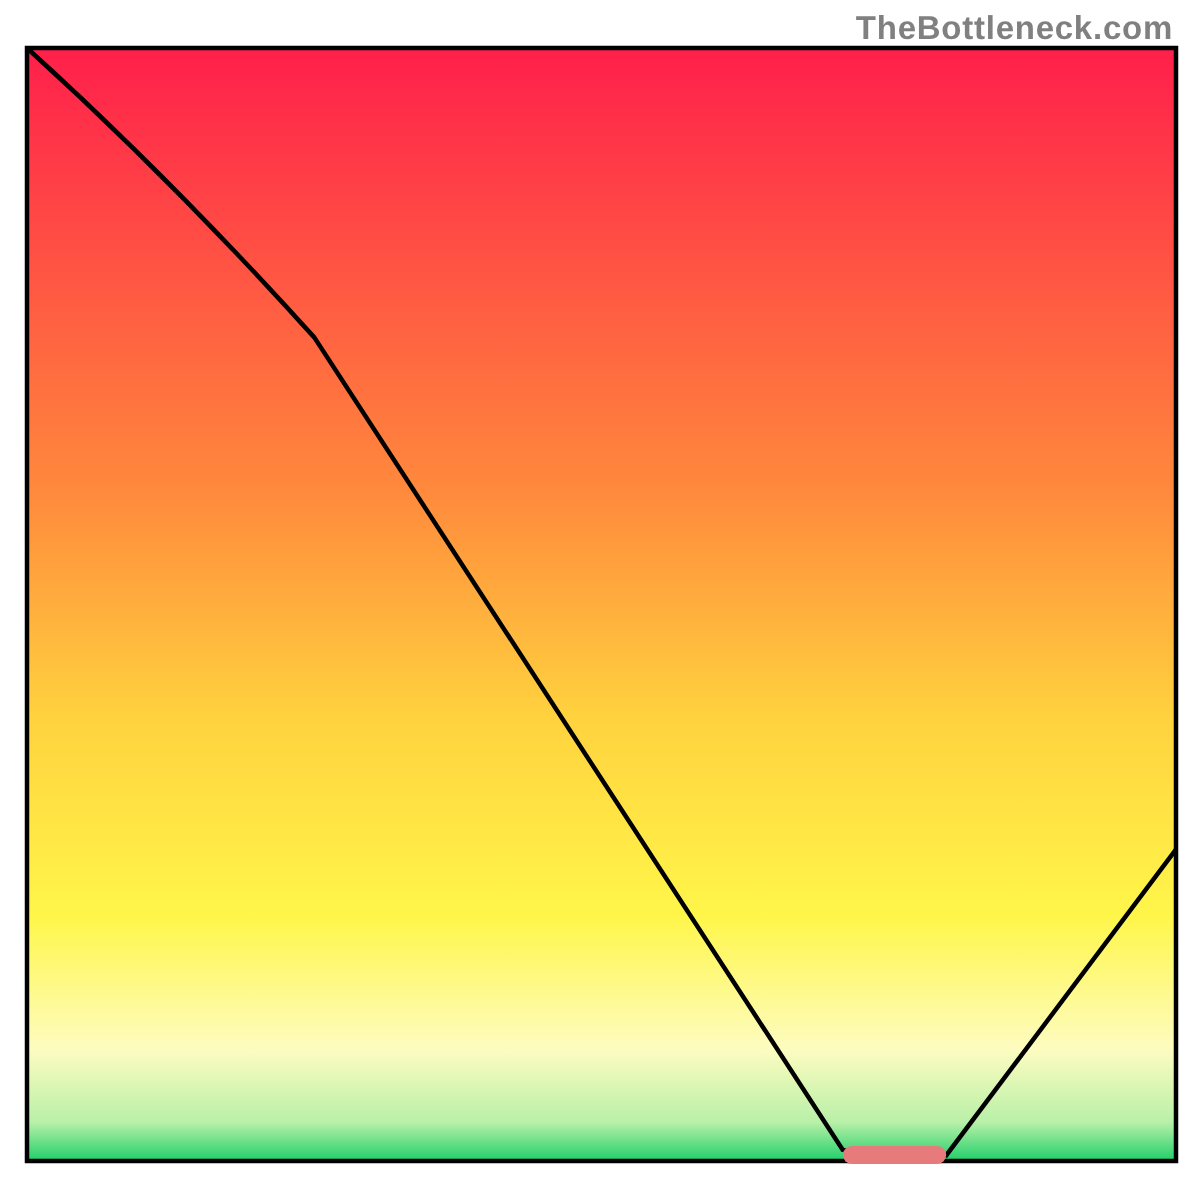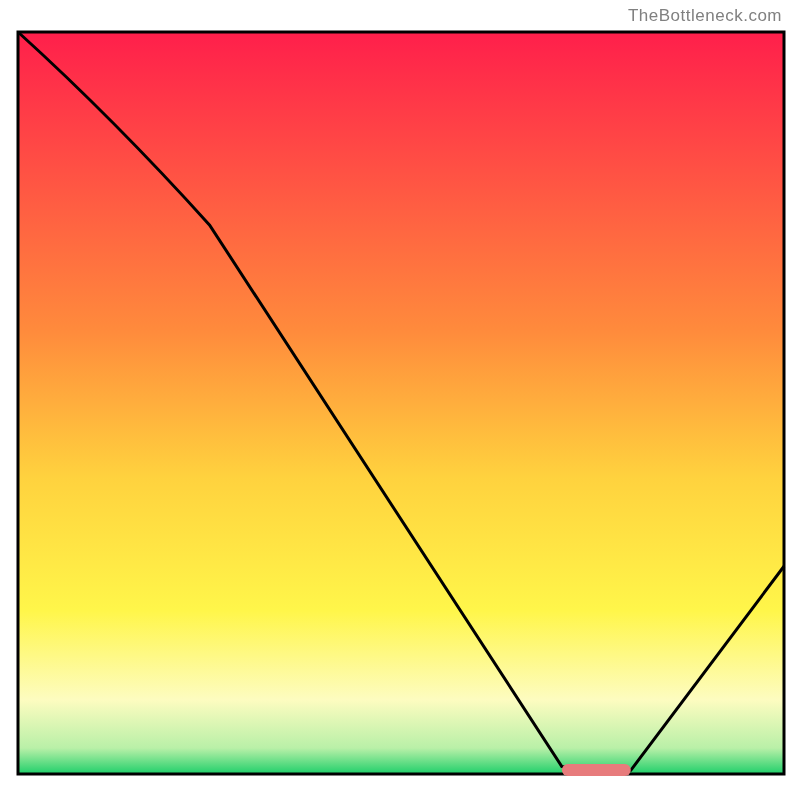--- a/index.html
+++ b/index.html
@@ -1,17 +1,17 @@
 <!DOCTYPE html>
 <html><head>
 <meta charset="utf-8">
 <style>
   body{margin:0;padding:0;background:#fff;font-family:Arial,Helvetica,sans-serif}
   .wrap{position:relative;width:800px;height:800px}
-  .watermark{position:absolute;top:6px;right:18px;font-size:17px;font-weight:normal;color:#808080;letter-spacing:0.5px}
+  .watermark{position:absolute;top:6px;right:18px;font-size:22px;font-weight:bold;color:#808080;letter-spacing:0.5px}
   svg{display:block}
 </style>
 </head>
 <body>
 
 <div class="wrap">
   <div class="watermark">TheBottleneck.com</div>
 
   <svg width="800" height="800">
     <defs>

